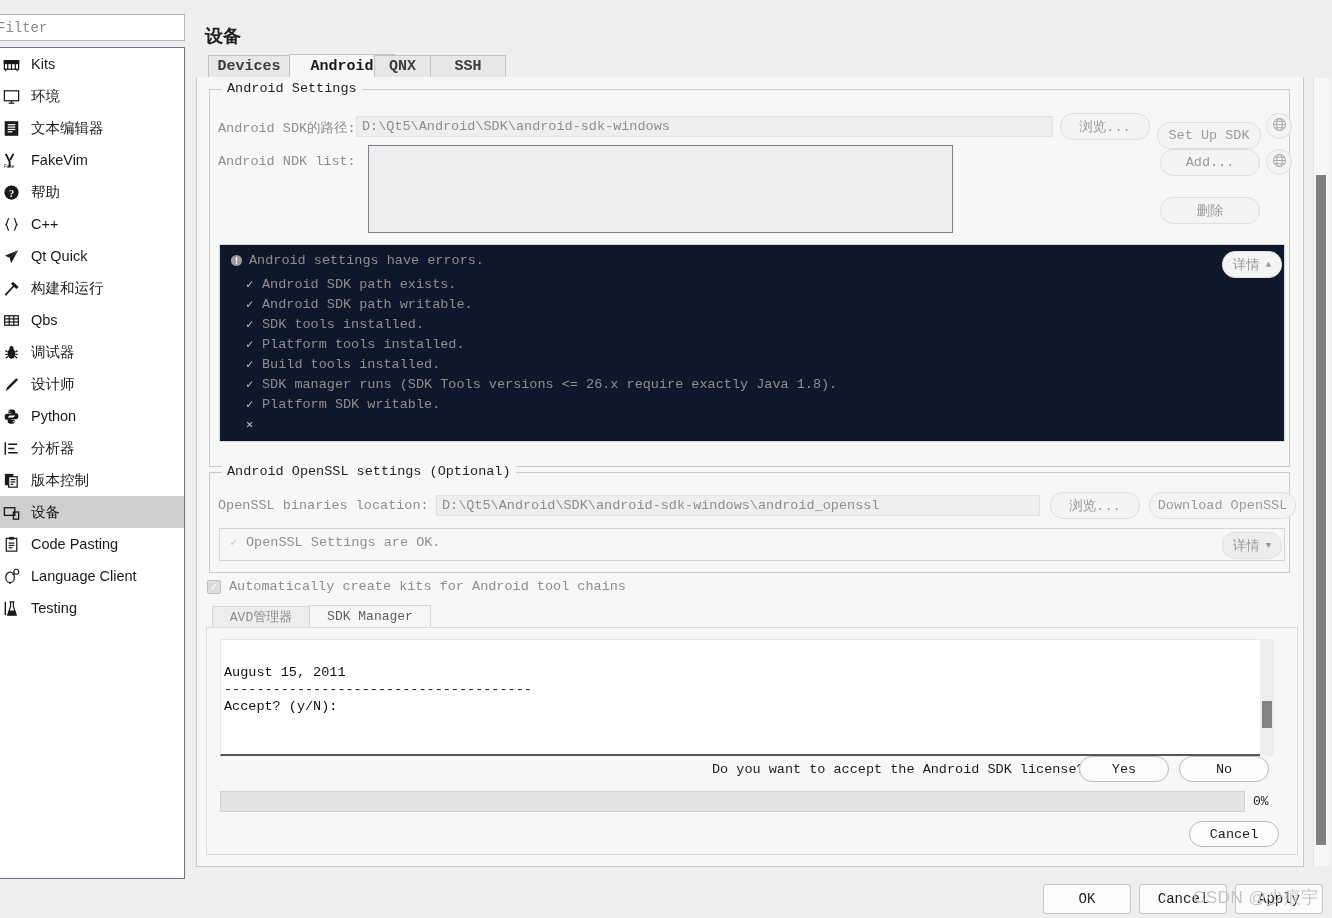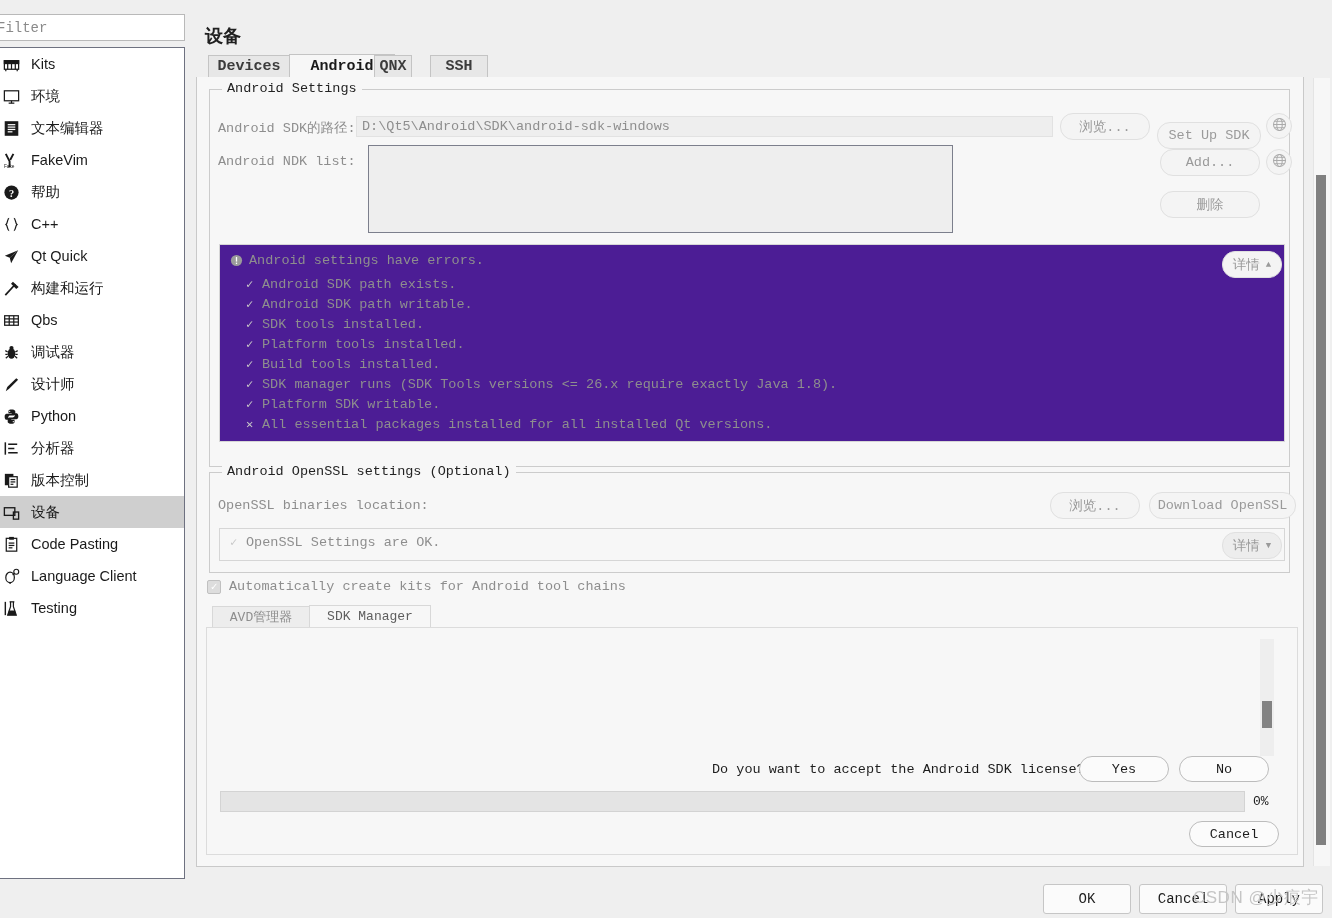--- a/index.html
+++ b/index.html
@@ -191,21 +191,21 @@
   .btn.iconbtn { padding: 0; }
 
   .globe {
     width: 15px; height: 15px;
   }
 
   
   #issues-panel {
     position: absolute;
     box-sizing: border-box;
-    background: #4c1d95;
+    background: #0f172a;
     border: 1px solid #d6d6d6;
   }
   .issue-head {
     position: absolute;
     left: 10px; top: 8px;
     display: flex;
     align-items: center;
     font-family: "Liberation Mono", monospace;
     font-size: 13.5px;
     color: #8e8e8e;
@@ -567,24 +567,24 @@
 
     <div id="pane-title">设备</div>
 
     <div id="tabbar">
         <div class="tab" style="left: 12px; width: 82px;">
           <span>Devices</span>
         </div>
         <div class="tab active" style="left: 93px; width: 106px; top: -1px;">
           <span>Android</span>
         </div>
-        <div class="tab" style="left: 178px; width: 38px; align-items: center;">
+        <div class="tab" style="left: 178px; width: 57px; align-items: center;">
           <span>QNX</span>
         </div>
-        <div class="tab" style="left: 234px; width: 58px;">
+        <div class="tab" style="left: 234px; width: 76px;">
           <span>SSH</span>
         </div>
       </div>
 
     <div id="content-frame">
 
       <div class="groupbox" style="left:12px; top:12px; width:1081px; height:378px;">
         <span class="group-title">Android Settings</span>
       </div>
 
@@ -611,21 +611,21 @@
         <span>
           <svg class="globe" viewBox="0 0 16 16">
             <circle cx="8" cy="8" r="6.4" fill="none" stroke="#aaaaaa" stroke-width="1.1"></circle>
             <ellipse cx="8" cy="8" rx="2.9" ry="6.4" fill="none" stroke="#aaaaaa" stroke-width="1.1"></ellipse>
             <line x1="1.6" y1="8" x2="14.4" y2="8" stroke="#aaaaaa" stroke-width="1.1"></line>
             <line x1="2.6" y1="4.6" x2="13.4" y2="4.6" stroke="#aaaaaa" stroke-width="1"></line>
             <line x1="2.6" y1="11.4" x2="13.4" y2="11.4" stroke="#aaaaaa" stroke-width="1"></line>
           </svg>
         </span>
       </div>
-      <div class="btn" style="left:963px; top:114px; width:100px; height:27px;">删除</div>
+      <div class="btn" style="left:963px; top:120px; width:100px; height:27px;">删除</div>
 
       <div id="issues-panel" style="left:22px; top:167px; width:1066px; height:198px;">
         <div class="issue-head">
           <span class="alert-ic">
             <svg viewBox="0 0 14 14" width="13" height="13">
               <circle cx="7" cy="7" r="6" fill="#9b9b9b"></circle>
               <rect x="6.3" y="3.2" width="1.4" height="5" fill="#ffffff"></rect>
               <rect x="6.3" y="9.3" width="1.4" height="1.5" fill="#ffffff"></rect>
             </svg>
           </span>
@@ -655,33 +655,33 @@
             <div class="issue-row">
               <span class="mark">✓</span>
               <span>SDK manager runs (SDK Tools versions &lt;= 26.x require exactly Java 1.8).</span>
             </div>
             <div class="issue-row">
               <span class="mark">✓</span>
               <span>Platform SDK writable.</span>
             </div>
             <div class="issue-row">
               <span class="mark">✕</span>
-              <span>All essential packages installed for all installed Qt versions.</span>
             </div>
           </div>
         <div class="btn" style="left:1002px; top:6px; width:60px; height:27px; gap:6px;">
           <span>详情</span>
           <span style="font-size:9px;">▲</span>
         </div>
       </div>
 
       <div class="groupbox" style="left:12px; top:395px; width:1081px; height:101px;">
         <span class="group-title">Android OpenSSL settings (Optional)</span>
       </div>
       <div class="fld-label" style="left:21px; top:421px;">OpenSSL binaries location:</div>
+      <div class="readonly-input" style="left:239px; top:418px; width:604px; height:21px;">D:\Qt5\Android\SDK\android-sdk-windows\android_openssl</div>
       <div class="btn" style="left:853px; top:415px; width:90px; height:27px;">浏览...</div>
       <div class="btn" style="left:952px; top:415px; width:147px; height:27px;">Download OpenSSL</div>
 
       <div id="ssl-ok-box" style="left:22px; top:451px; width:1066px; height:33px;">
         <div class="issue-row" style="position:absolute; left:10px; top:6px;">
           <span class="mark">✓</span>
           <span>OpenSSL Settings are OK.</span>
         </div>
         <div class="btn" style="left:1002px; top:3px; width:60px; height:27px; gap:6px; background:#ededed;">
           <span>详情</span>
@@ -699,20 +699,23 @@
     <div id="subtabbar" style="left:16px; top:606px; width:1080px; height:21px;">
         <div class="subtab" style="left: 0px; width: 98px;">
           <span>AVD管理器</span>
         </div>
         <div class="subtab active" style="left: 97px; width: 122px; top: -1px; font-family: Liberation Mono, monospace;">
           <span>SDK Manager</span>
         </div>
       </div>
 
     <div id="sdkmgr-panel" style="left:10px; top:627px; width:1092px; height:228px;">
+      <div id="license-text">August 15, 2011
+--------------------------------------
+Accept? (y/N):</div>
       <div style="position:absolute; left:1053px; top:11px; width:14px; height:117px; background:#eeeeee;"></div>
       <div style="position:absolute; left:1055px; top:73px; width:10px; height:27px; background:#838383;"></div>
 
       <div style="position:absolute; left:505px; top:134px; font-family:'Liberation Mono',monospace; font-size:13.5px; color:#1d1d1d; white-space:nowrap;">Do you want to accept the Android SDK license?</div>
       <div class="btn enabled" style="left:872px; top:128px; width:90px; height:26px;">Yes</div>
       <div class="btn enabled" style="left:972px; top:128px; width:90px; height:26px;">No</div>
 
       <div style="position:absolute; left:13px; top:163px; width:1025px; height:21px; box-sizing:border-box; background:#e4e4e4; border:1px solid #d3d3d3;"></div>
       <div style="position:absolute; left:1046px; top:166px; font-family:'Liberation Mono',monospace; font-size:13px; color:#1d1d1d;">0%</div>
 

